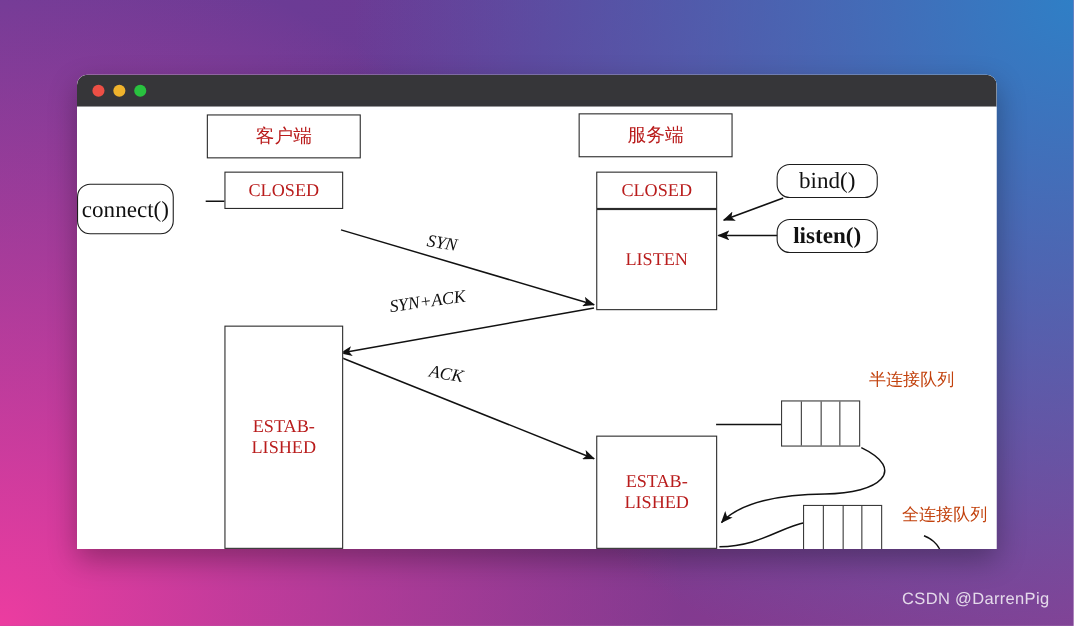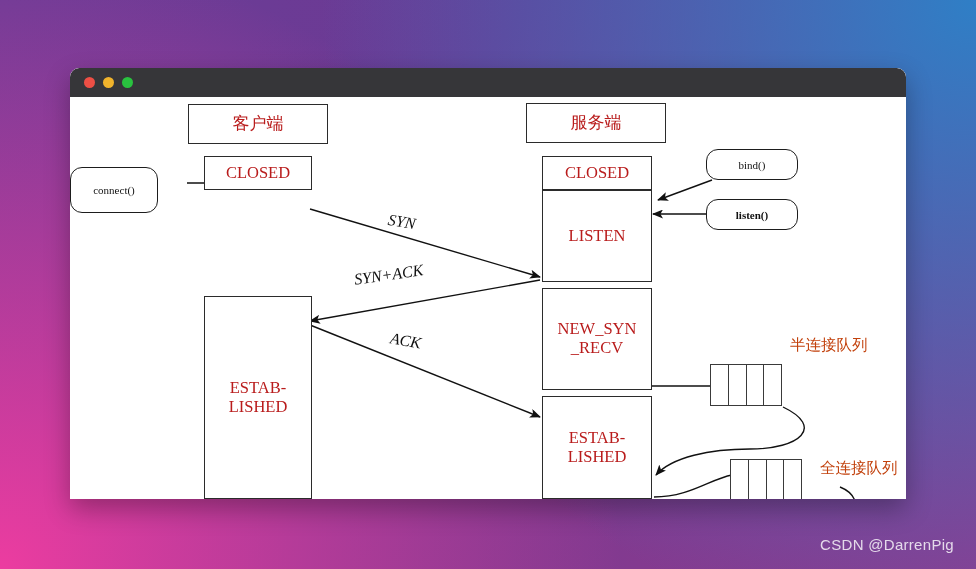--- a/index.html
+++ b/index.html
@@ -44,21 +44,21 @@
     font-family:"Liberation Serif",serif;
   }
   .hdr{font-size:17px;font-family:"Liberation Serif",serif;}
   .st{font-size:16.5px;}
   .st .two{display:block;}
 
   .pill{
     position:absolute;box-sizing:border-box;
     border:1.4px solid #1d1d1d;background:#fff;border-radius:12px;
     display:flex;align-items:center;justify-content:center;
-    font-size:11px;color:#111;
+    font-size:21px;color:#111;
     font-family:"Liberation Serif",serif;
   }
 
   .qbox{
     position:absolute;box-sizing:border-box;
     border:1.4px solid #3a3a3a;background:#fff;display:flex;
   }
   .qcell{flex:1;border-right:1.4px solid #3a3a3a;}
   .qcell:last-child{border-right:none;}
 
@@ -148,26 +148,20 @@
       </div>
 
       <div class="box st" style="left:472px;top:59px;width:110px;height:34px;">
         <span>CLOSED</span>
       </div>
 
       <div class="box st" style="left:472px;top:93px;width:110px;height:92px;">
         <span>LISTEN</span>
       </div>
 
-      <div class="box st" style="left:472px;top:191px;width:110px;height:102px;">
-        <span>
-          <span class="two">NEW_SYN</span>
-          <span class="two">_RECV</span>
-        </span>
-      </div>
 
       <div class="box st" style="left:472px;top:299px;width:110px;height:103px;">
         <span>
           <span class="two">ESTAB-</span>
           <span class="two">LISHED</span>
         </span>
       </div>
 
       <div class="pill" style="left:0px;top:70px;width:88px;height:46px;">
         <span>connect()</span>

